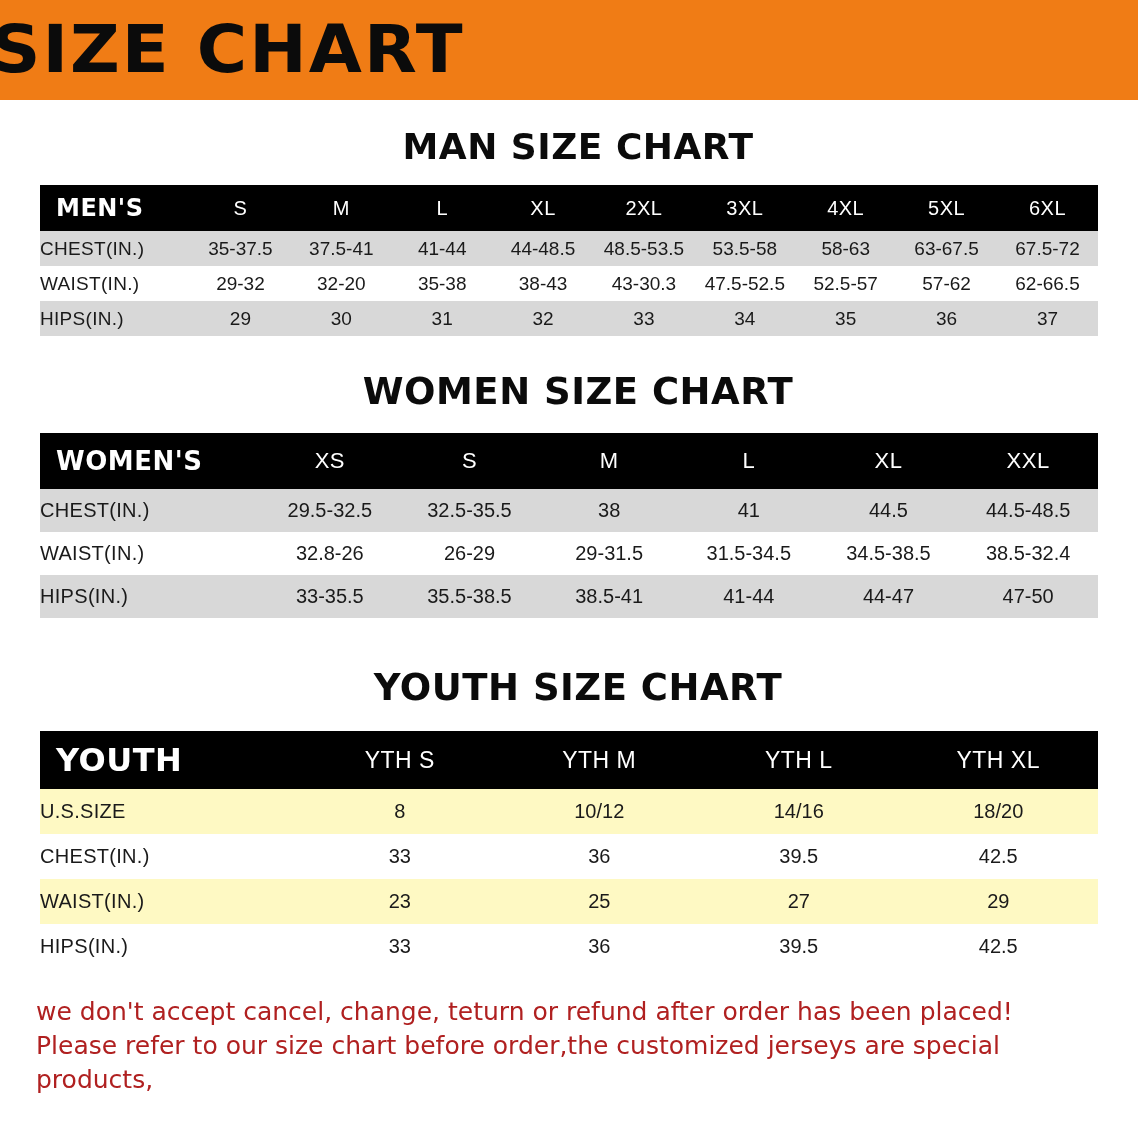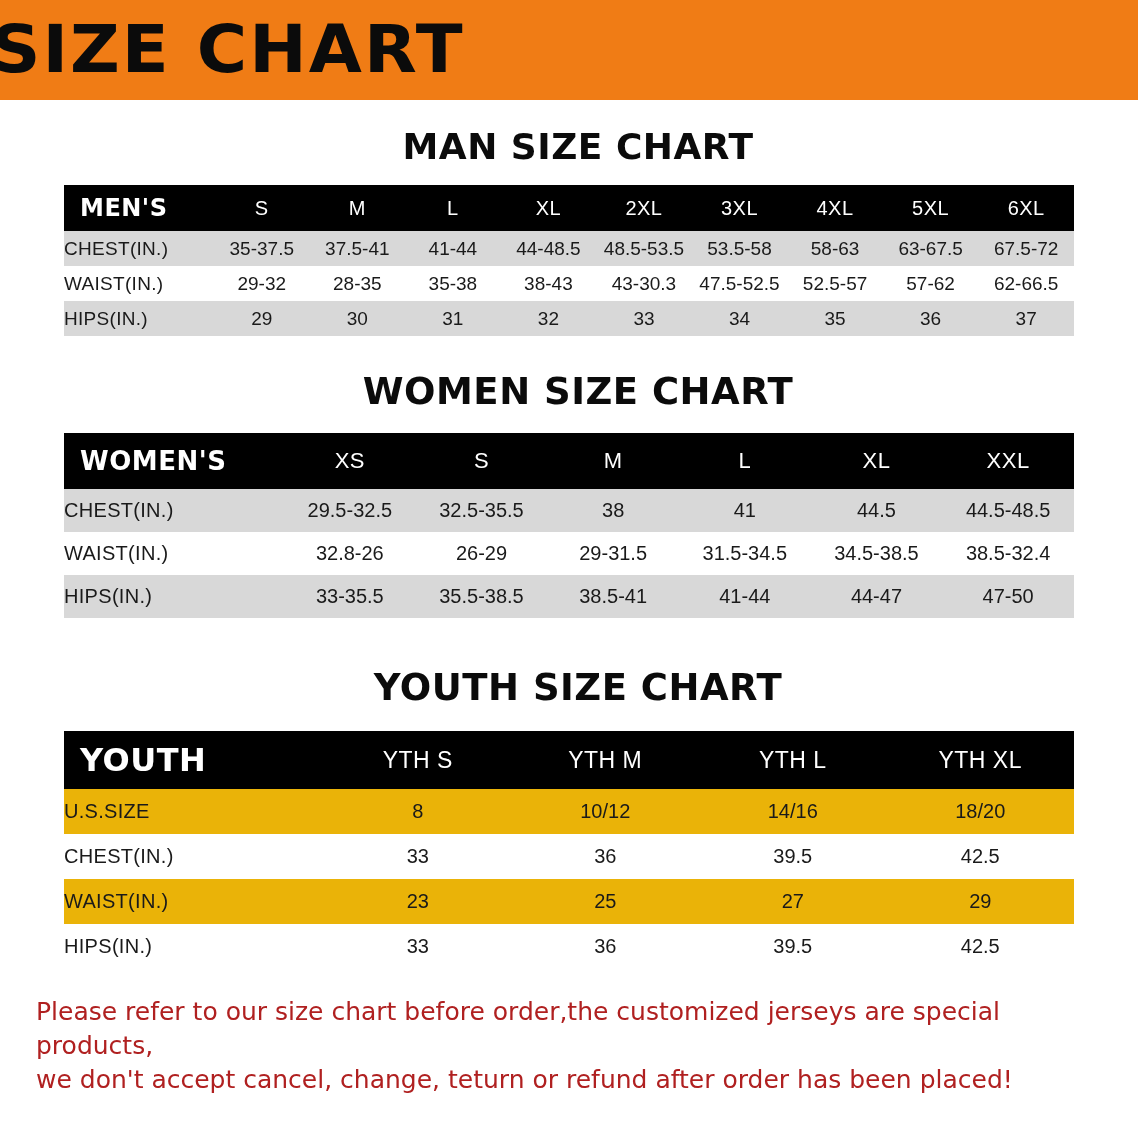--- a/index.html
+++ b/index.html
@@ -44,21 +44,21 @@
     letter-spacing: 0.5px;
     color: #0b0b0b;
     margin-left: 18px;
   }
   #man-title { margin-top: 26px; }
   #women-title { margin-top: 34px; font-size: 37px; }
   #youth-title { margin-top: 48px; font-size: 37px; }
 
   
   .table-wrap {
-    padding: 0 64px;
+    padding: 0 40px;
   }
   table {
     width: 100%;
     border-collapse: collapse;
     table-layout: fixed;
   }
   td, th {
     padding: 0;
     font-weight: normal;
     text-align: center;
@@ -75,21 +75,21 @@
     text-align: left;
     font-family: "DejaVu Sans", sans-serif;
     font-weight: bold;
     font-size: 24px;
     padding-left: 16px;
     letter-spacing: 0.5px;
   }
 
   
   .band-dark { background: #d8d8d8; }
-  .band-light { background: #eab308; }
+  .band-light { background: #fef9c3; }
   .band-white { background: #ffffff; }
   tbody td {
     font-size: 19px;
     color: #1a1a1a;
   }
   tbody td.rowlabel {
     text-align: left;
     font-size: 19px;
     letter-spacing: 0.3px;
   }
@@ -160,21 +160,21 @@
         <td>44-48.5</td>
         <td>48.5-53.5</td>
         <td>53.5-58</td>
         <td>58-63</td>
         <td>63-67.5</td>
         <td>67.5-72</td>
       </tr>
       <tr class="band-white">
         <td class="rowlabel">WAIST(IN.)</td>
         <td>29-32</td>
-        <td>28-35</td>
+        <td>32-20</td>
         <td>35-38</td>
         <td>38-43</td>
         <td>43-30.3</td>
         <td>47.5-52.5</td>
         <td>52.5-57</td>
         <td>57-62</td>
         <td>62-66.5</td>
       </tr>
       <tr class="band-dark">
         <td class="rowlabel">HIPS(IN.)</td>
@@ -287,15 +287,15 @@
         <td>33</td>
         <td>36</td>
         <td>39.5</td>
         <td>42.5</td>
       </tr>
     </tbody>
   </table>
 </div>
 
 <div class="note">
+  <span class="line second">we don't accept cancel, change, teturn or refund after order has been placed!</span>
   <span class="line">Please refer to our size chart before order,the customized jerseys are special products,</span>
-  <span class="line second">we don't accept cancel, change, teturn or refund after order has been placed!</span>
 </div>
 
 </body></html>

